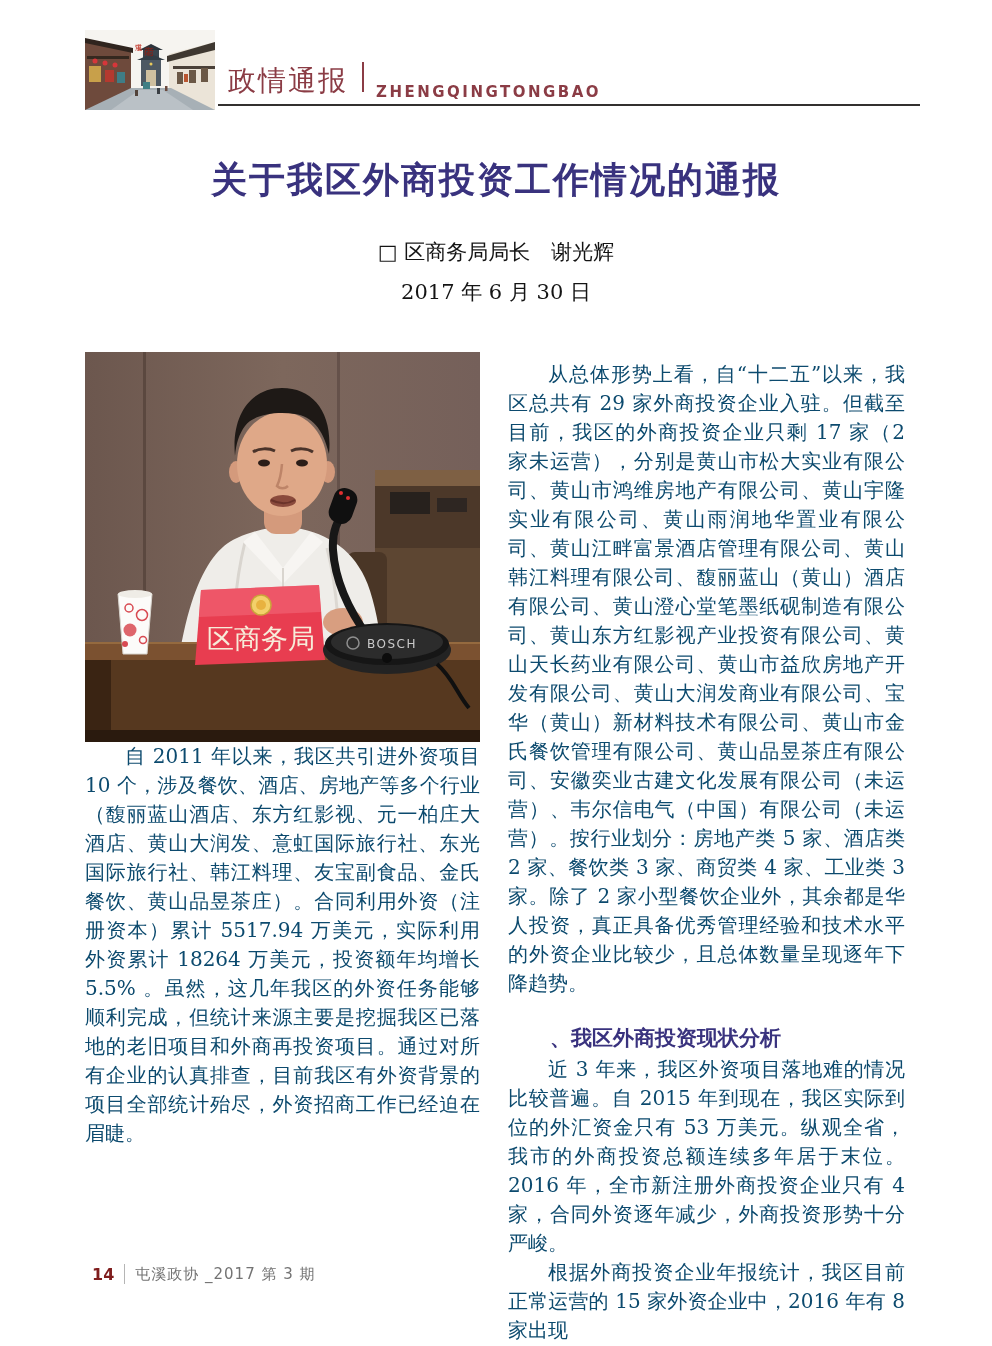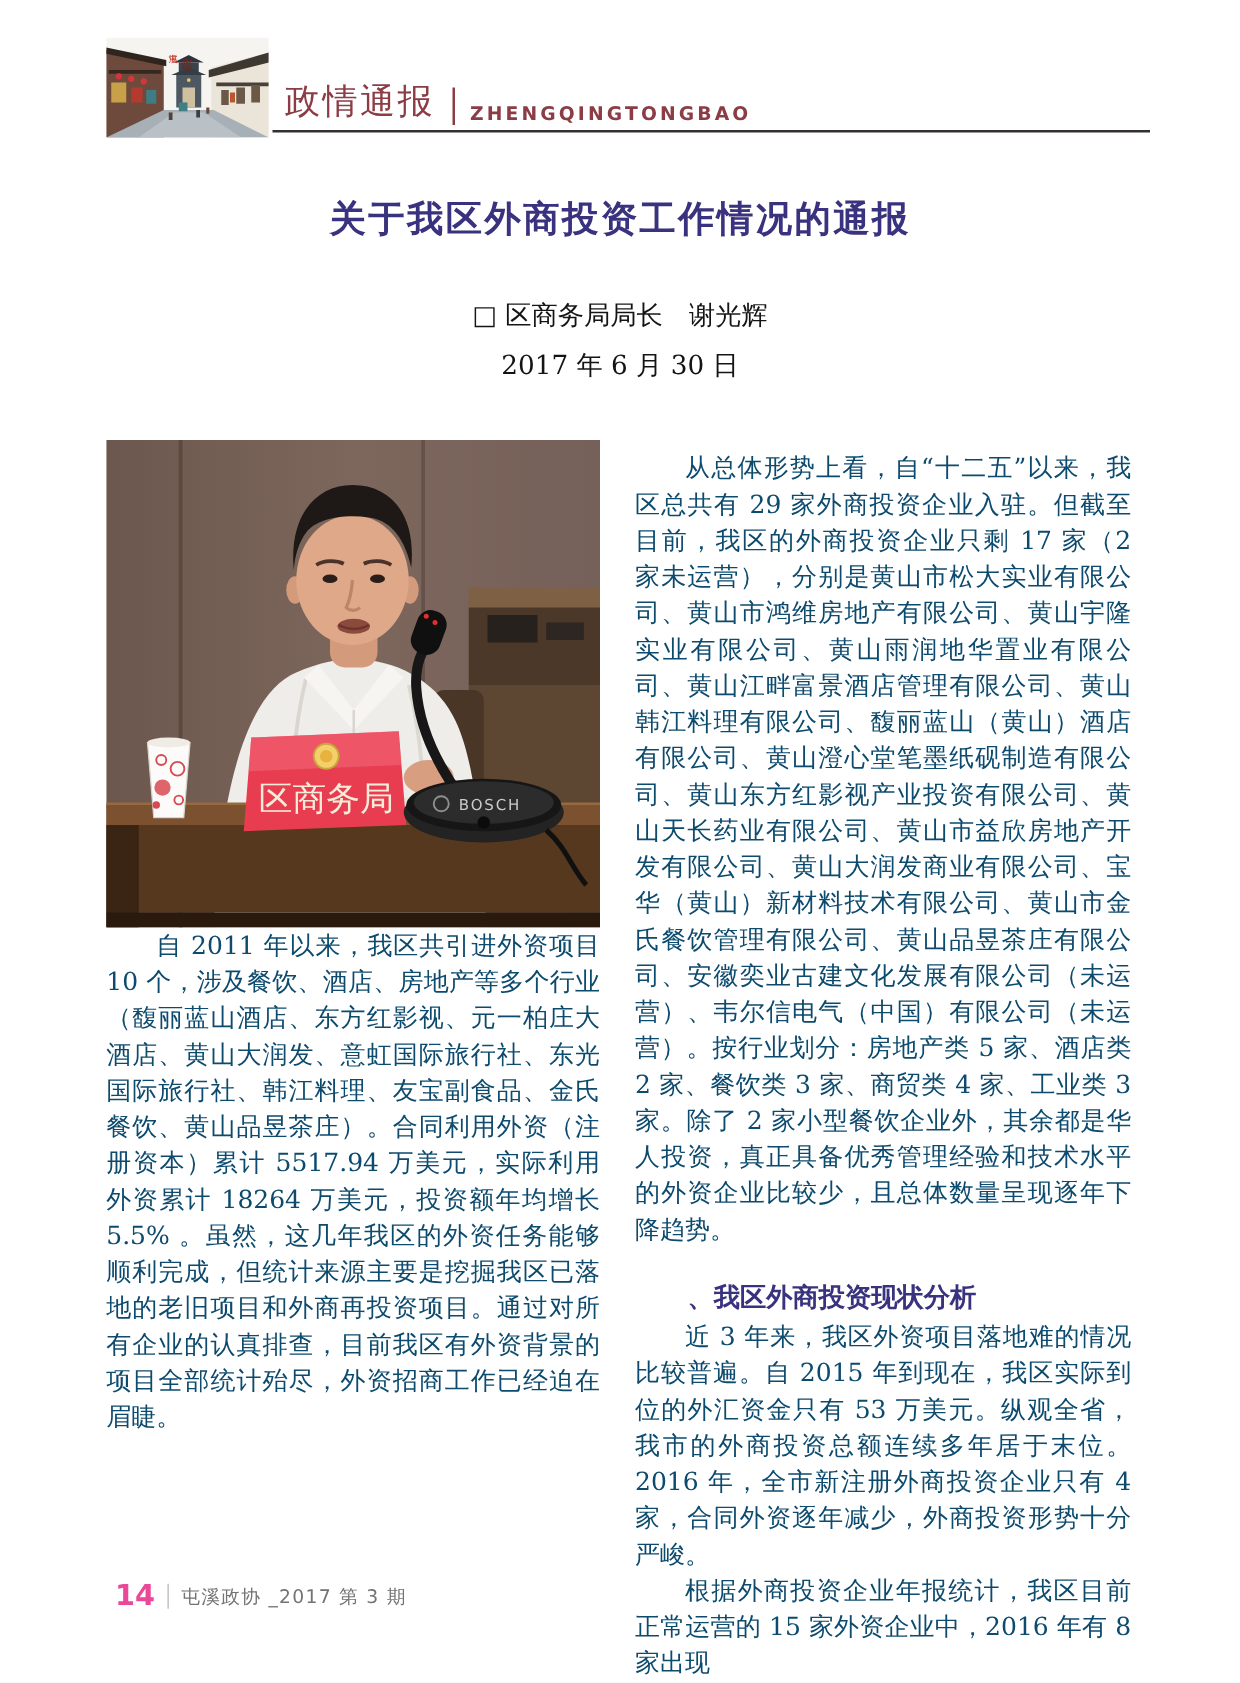--- a/index.html
+++ b/index.html
@@ -8,45 +8,45 @@
     position:relative;
     width:992px;height:1346px;
     margin:0 auto;
     background:#ffffff;
     overflow:hidden;
     font-family:"DejaVu Serif", serif;
     color:#1e1e1e;
   }
   
   .masthead-photo{position:absolute;left:85px;top:30px;width:130px;height:80px;display:block;}
-  .masthead-text{position:absolute;left:228px;top:62px;display:flex;align-items:flex-end;}
+  .masthead-text{position:absolute;left:228px;top:62px;display:flex;align-items:flex-start;}
   .masthead-cn{font-size:28px;color:#8b3c45;letter-spacing:2px;}
   .masthead-sep{width:2px;height:30px;background:#8b3c45;margin:0 12px 0 14px;}
   .masthead-py{font-family:"DejaVu Sans", sans-serif;font-weight:bold;font-size:15px;
-               letter-spacing:2.5px;color:#8b3c45;margin-top:6px;}
+               letter-spacing:2.5px;color:#8b3c45;margin-top:21px;}
   .masthead-rule{position:absolute;left:218px;top:104px;width:702px;height:2px;background:#33302f;}
   
   .article-title{position:absolute;left:0;top:156px;width:100%;text-align:center;
-    font-family:"DejaVu Sans", sans-serif;font-weight:bold;font-size:29px;
+    font-family:"DejaVu Sans", sans-serif;font-weight:bold;font-size:36px;
     color:#39327e;letter-spacing:2px;}
   .byline{position:absolute;left:0;top:238px;width:100%;text-align:center;font-size:21px;color:#141414;}
   .dateline{position:absolute;left:0;top:278px;width:100%;text-align:center;font-size:21px;color:#141414;}
   
   .col-left{position:absolute;left:85px;top:352px;width:395px;}
   .col-right{position:absolute;left:508px;top:360px;width:397px;}
   .speaker-photo{display:block;width:395px;height:390px;}
   h2.section{font-family:"DejaVu Sans", sans-serif;font-weight:bold;font-size:21px;
     color:#39327e;line-height:33px;text-indent:2em;margin:0;}
   .col-left h2.section{margin-top:36px;margin-bottom:26px;}
   .col-right h2.section{margin-top:24px;}
   p.body{font-size:20px;line-height:29px;text-align:justify;text-indent:2em;
     color:#0c4a6e;margin:0;}
   
   .footer{position:absolute;left:92px;top:1264px;display:flex;align-items:center;}
-  .page-num{font-family:"DejaVu Sans", sans-serif;font-weight:bold;font-size:23px;color:#ec4899;}
+  .page-num{font-family:"DejaVu Sans", sans-serif;font-weight:bold;font-size:16px;color:#7f1d1d;}
   .footer-sep{width:1px;height:20px;background:#b5b5b5;margin:0 10px;}
   .journal{font-family:"DejaVu Sans", sans-serif;font-size:15px;color:#737373;letter-spacing:1px;}
 </style>
 </head>
 <body>
 
 <div id="page">
 
   <svg class="masthead-photo" viewBox="0 0 130 80" xmlns="http://www.w3.org/2000/svg">
     <rect width="130" height="80" fill="#f6f4f0"></rect>

